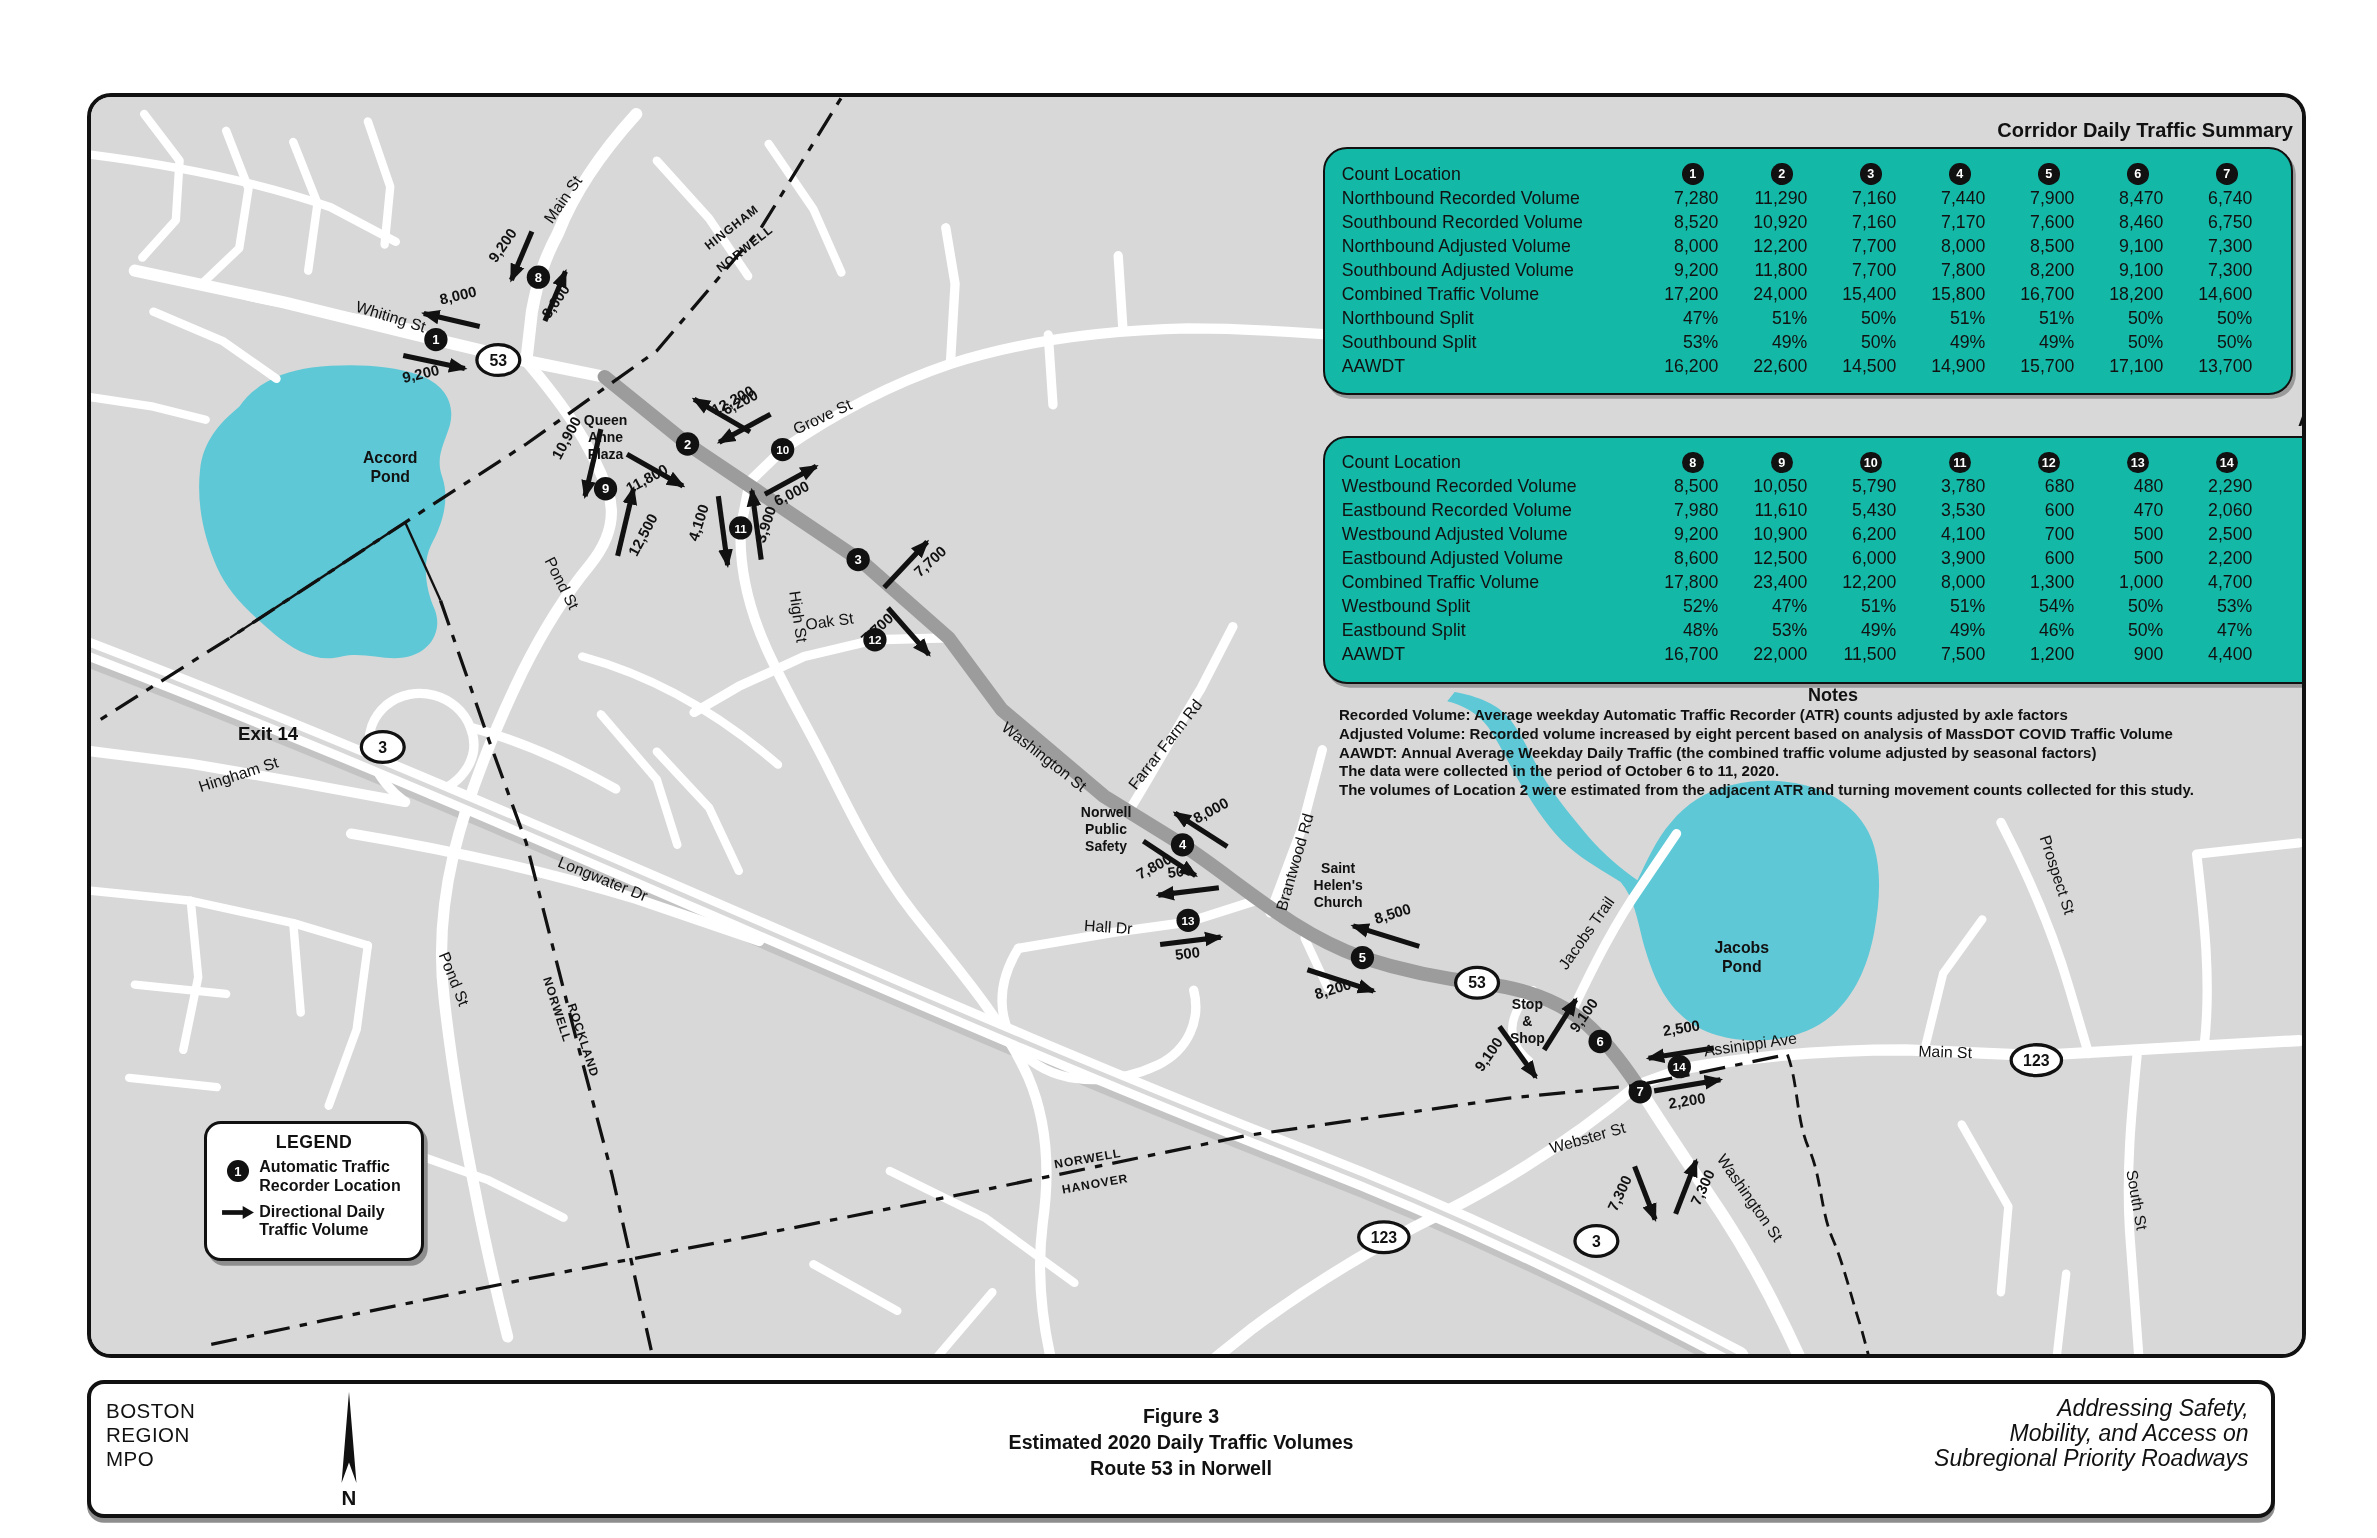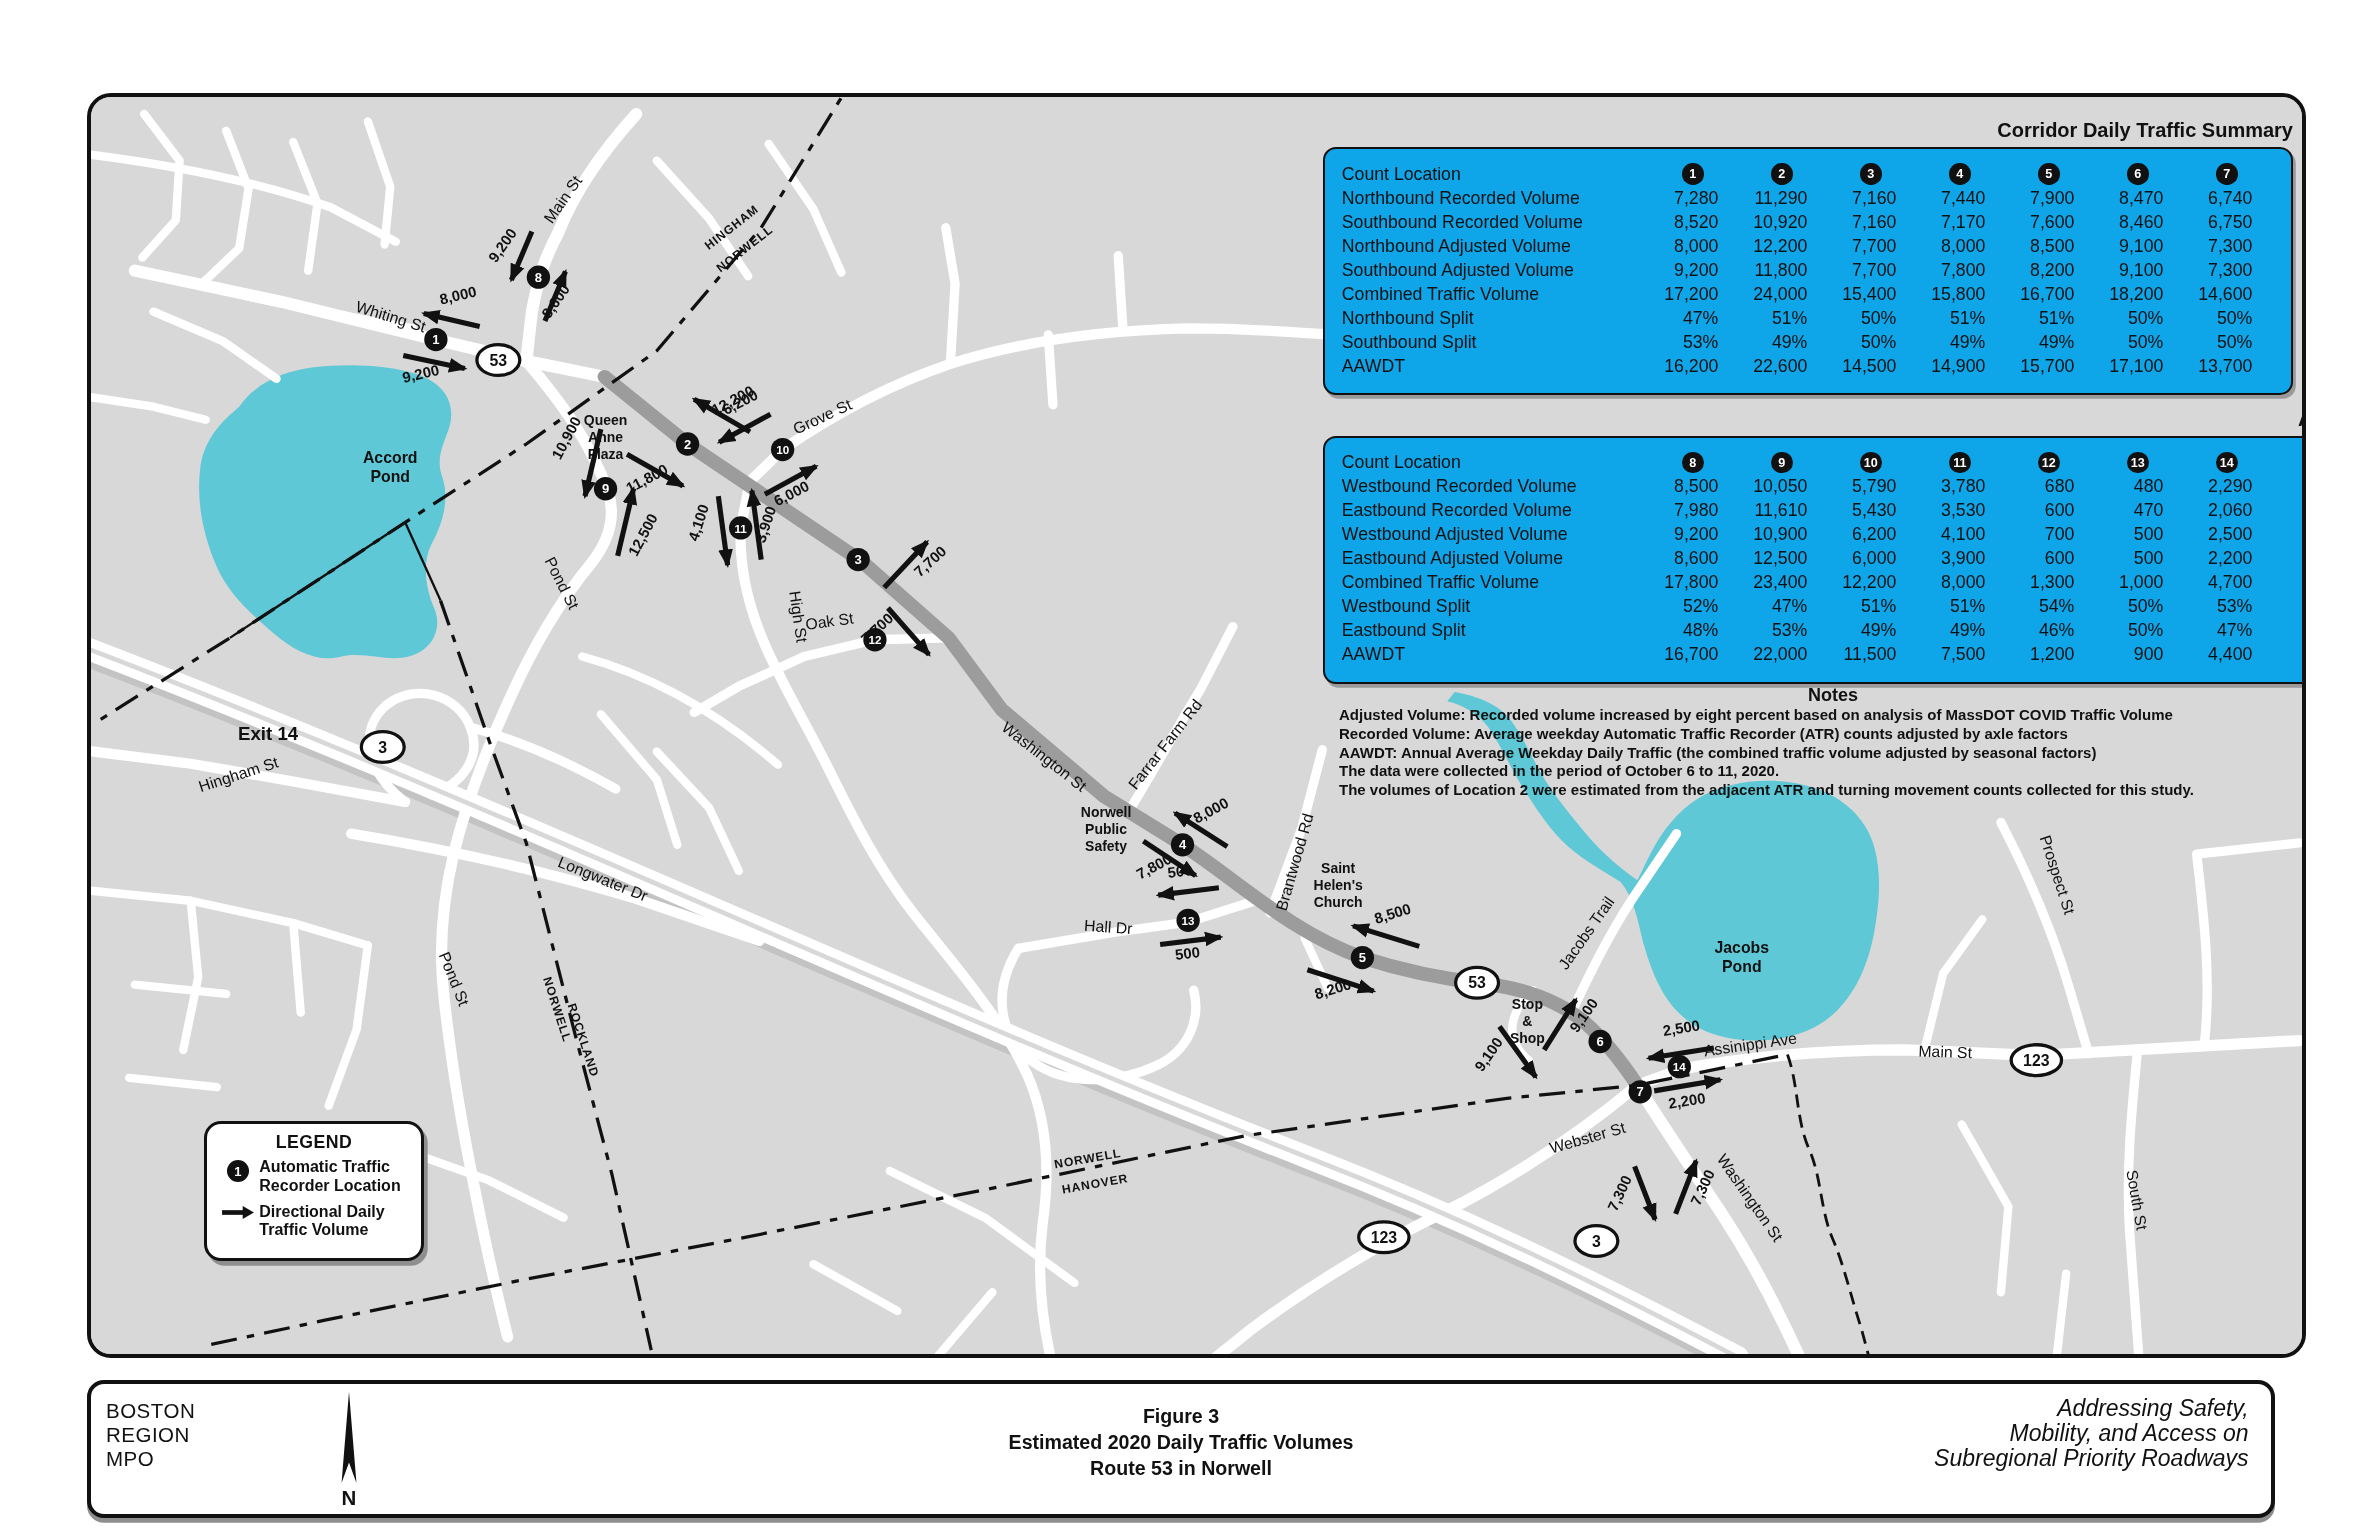--- a/index.html
+++ b/index.html
@@ -3,21 +3,21 @@
 <meta charset="utf-8">
 <style>
   html,body{margin:0;padding:0;background:#fff;}
   .page{position:relative;width:2377px;height:1538px;background:#fff;
         font-family:"Liberation Sans",sans-serif;color:#111;overflow:hidden;}
   .map-frame{position:absolute;left:87px;top:93px;width:2211px;height:1257px;
         border:4.7px solid #111;border-radius:24px;overflow:hidden;background:#d8d8d8;}
   #map-svg{position:absolute;left:0;top:0;width:100%;height:100%;}
   .panel{position:absolute;}
   .panel-title{font-size:20px;font-weight:bold;margin:0 0 4.7px 7.5px;text-align:right;}
-  .tbl{background:#0ea5e9;border:2.8px solid #111;border-radius:13px;box-shadow:2.8px 3.7px 0 #9a9a9a;
+  .tbl{background:#14b8a6;border:2.8px solid #111;border-radius:24px;box-shadow:2.8px 3.7px 0 #9a9a9a;
        padding:13px 11.2px 15px 7.5px;}
   .t-row{display:grid;grid-template-columns:308px repeat(7,89px);align-items:center;height:24px;font-size:17.7px;}
   .t-label{padding-left:9.3px;white-space:nowrap;}
   .t-val{text-align:right;padding-right:11.2px;font-variant-numeric:tabular-nums;}
   .cl{width:21.4px;height:21.4px;border-radius:50%;background:#111;color:#fff;font-weight:bold;
       font-size:12.6px;display:flex;align-items:center;justify-content:center;justify-self:end;margin-right:26px;}
   .notes{position:absolute;left:1248px;top:589px;width:988px;font-size:15px;font-weight:bold;line-height:18.6px;}
   .notes-title{font-size:18px;margin-bottom:1.9px;text-align:center;}
   .note-line{white-space:nowrap;}
   .note-indent{padding-left:140px;}
@@ -461,22 +461,22 @@
             <span class="t-val">1,200</span>
             <span class="t-val">900</span>
             <span class="t-val">4,400</span>
           </div>
         </div>
     </div>
 
     <div class="notes">
       <div class="notes-title">Notes</div>
       <div id="notes-lines">
+          <div class="note-line">Recorded Volume: Average weekday Automatic Traffic Recorder (ATR) counts adjusted by axle factors</div>
           <div class="note-line">Adjusted Volume:  Recorded volume increased by eight percent based on analysis of MassDOT COVID Traffic Volume</div>
-          <div class="note-line">Recorded Volume: Average weekday Automatic Traffic Recorder (ATR) counts adjusted by axle factors</div>
           <div class="note-line">AAWDT: Annual Average Weekday Daily Traffic (the combined traffic volume adjusted by seasonal factors)</div>
           <div class="note-line">The data were collected in the period of October 6 to 11, 2020.</div>
           <div class="note-line">The volumes of Location 2 were estimated from the adjacent ATR and turning movement counts collected for this study.</div>
         </div>
     </div>
 
     <div class="legend">
       <div class="legend-title">LEGEND</div>
       <div class="legend-row">
         <div class="legend-icon">

